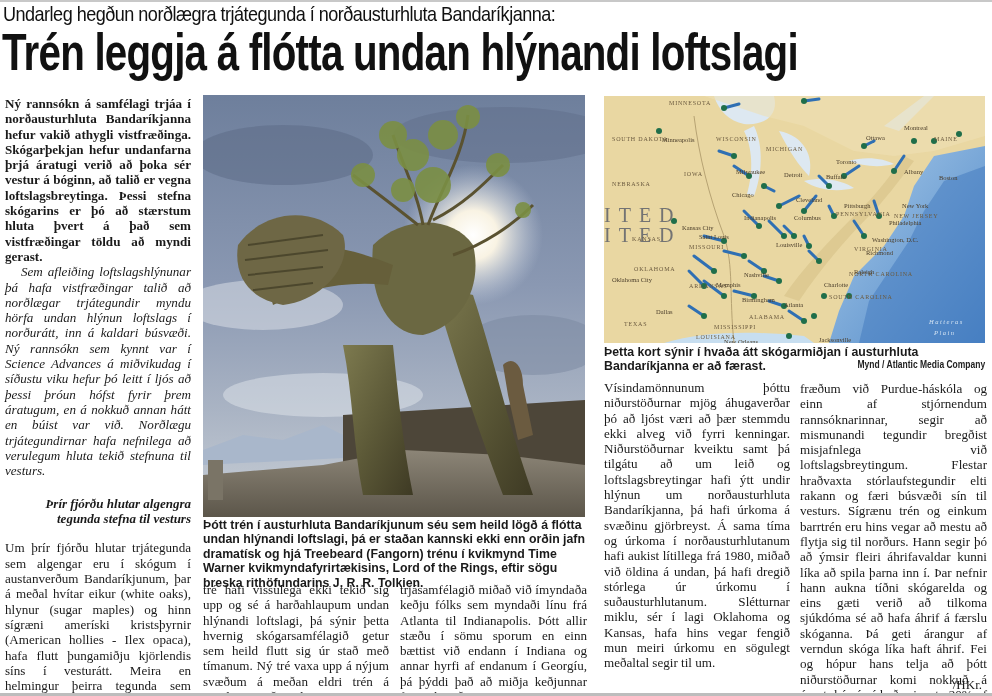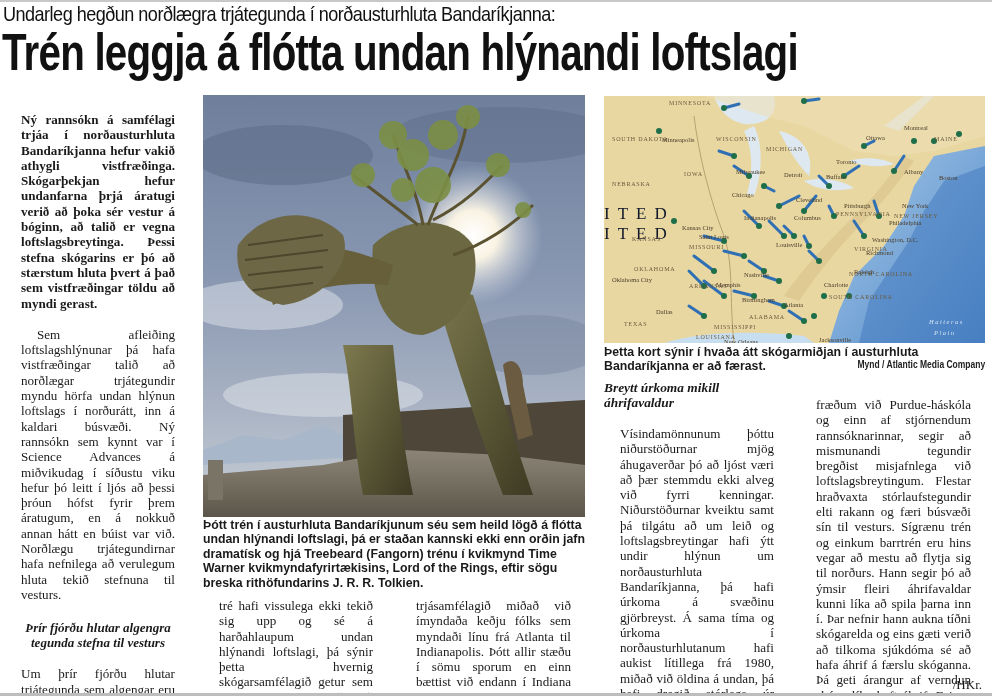--- a/index.html
+++ b/index.html
@@ -2,32 +2,32 @@
 <html><head>
 <meta charset="utf-8">
 <style>
   html, body { margin:0; padding:0; }
   body { width:992px; height:696px; overflow:hidden; background:#fff; position:relative; font-family:"Liberation Serif", serif; color:#1a1a1a; }
   .topline { position:absolute; left:0; top:0; width:992px; height:2px; background:#c8c8c8; }
   .bottomline { position:absolute; left:0; top:693px; width:992px; height:3px; background:#bdbdbd; }
   .kicker { position:absolute; left:3px; top:2px; font-family:"Liberation Sans", sans-serif; font-size:21px; letter-spacing:-0.6px; transform:scaleX(0.86); transform-origin:left top; white-space:nowrap; color:#111; }
   .headline { position:absolute; left:2px; top:22px; font-family:"Liberation Sans", sans-serif; font-weight:bold; font-size:52px; line-height:60px; letter-spacing:-1px; transform:scaleX(0.775); transform-origin:left top; white-space:nowrap; color:#111; }
   .col { position:absolute; font-size:13.1px; line-height:15.3px; text-align:justify; }
-  .col p { margin:16px; }
-  .col p.indent { text-indent:16px; }
+  .col p { margin:0; }
+  .col p.indent { text-indent:16px;font-style:italic; }
   .lead { font-weight:bold; }
-  .subhead { font-style:italic; font-weight:bold; text-align:center; font-size:13px; line-height:15px; margin:18px 0 14px 0 !important; }
+  .subhead { font-style:italic; font-weight:bold; text-align:right; font-size:13px; line-height:15px; margin:18px 0 14px 0 !important; }
   .subhead-left { font-style:italic; font-weight:bold; text-align:left; font-size:13.4px; line-height:15px; }
   .photo { position:absolute; left:203px; top:95px; width:382px; height:422px; overflow:hidden; }
   .caption { position:absolute; font-family:"Liberation Sans", sans-serif; font-weight:bold; font-size:12.3px; line-height:14.4px; color:#1a1a1a; }
   .credit { font-family:"Liberation Sans", sans-serif; font-size:10px; text-align:right; color:#222; transform:scaleX(0.85); transform-origin:right top; white-space:nowrap; }
   .map { position:absolute; left:604px; top:96px; width:381px; height:247px; overflow:hidden; }
   .maplabel { position:absolute; font-family:"Liberation Serif", serif; font-size:6.5px; color:#4a3d2a; white-space:nowrap; }
   .maplabel.state { font-size:6px; letter-spacing:0.8px; color:#6b5a3f; }
-  .maplabel.big { font-size:17px; letter-spacing:8px; color:#0f172a; }
+  .maplabel.big { font-size:20px; letter-spacing:8px; color:#737373; }
   .sign { position:absolute; font-size:13px; right:10px; top:677px; }
 </style>
 </head>
 <body>
 
 <div class="topline"></div>
 
 <div class="kicker">Undarleg hegðun norðlægra trjátegunda í norðausturhluta Bandaríkjanna:</div>
 <div class="headline">Trén leggja á flótta undan hlýnandi loftslagi</div>
 
@@ -276,21 +276,20 @@
   <span class="maplabel" style="left:120px;top:242px;">New Orleans</span>
   <span class="maplabel" style="left:325px;top:222px;color:#d5e4f3;font-style:italic;letter-spacing:1.5px;">Hatteras</span>
   <span class="maplabel" style="left:330px;top:233px;color:#d5e4f3;font-style:italic;letter-spacing:1.5px;">Plain</span>
 </div>
 <div class="caption" style="left:604px; top:345px; width:385px;">
   <div>Þetta kort sýnir í hvaða átt skógarmiðjan í austurhluta Bandaríkjanna er að færast.</div>
   <div class="credit" style="position:absolute; right:4px; top:13px;">Mynd / Atlantic Media Company</div>
 </div>
 
 <div class="col" style="left:604px; top:380px; width:186px;">
-  <p class="subhead-left" style="margin:0 0 16px 0;">Breytt úrkoma mikill áhrifavaldur</p>
   <p>Vísindamönnunum þóttu niðurstöðurnar mjög áhugaverðar þó að ljóst væri að þær stemmdu ekki alveg við fyrri kenningar. Niðurstöðurnar kveiktu samt þá tilgátu að um leið og loftslagsbreytingar hafi ýtt undir hlýnun um norðausturhluta Bandaríkjanna, þá hafi úrkoma á svæðinu gjörbreyst. Á sama tíma og úrkoma í norðausturhlutanum hafi aukist lítillega frá 1980, miðað við öldina á undan, þá hafi dregið stórlega úr úrkomu í suðausturhlutanum. Slétturnar miklu, sér í lagi Oklahoma og Kansas, hafa hins vegar fengið mun meiri úrkomu en sögulegt meðaltal segir til um.</p>
 
 </div>
 
 <div class="col" style="left:800px; top:381px; width:187px;">
   <p>fræðum við Purdue-háskóla og einn af stjórnendum rannsóknarinnar, segir að mismunandi tegundir bregðist misjafnlega við loftslagsbreytingum. Flestar hraðvaxta stórlaufstegundir elti rakann og færi búsvæði sín til vesturs. Sígrænu trén og einkum barrtrén eru hins vegar að mestu að flytja sig til norðurs. Hann segir þó að ýmsir fleiri áhrifavaldar kunni líka að spila þarna inn í. Þar nefnir hann aukna tíðni skógarelda og eins gæti verið að tilkoma sjúkdóma sé að hafa áhrif á færslu skóganna. Þá geti árangur af verndun skóga líka haft áhrif. Fei og hópur hans telja að þótt niðurstöðurnar komi nokkuð á óvart, þá séu í það minnsta 20% af breytingunum í takt við það sem spáð var að myndi gerast vegna áhrifa mannsins á loftslagsbreytingar.</p>
 </div>
 <div class="sign">/HKr.</div>
 
 <div class="bottomline"></div>

